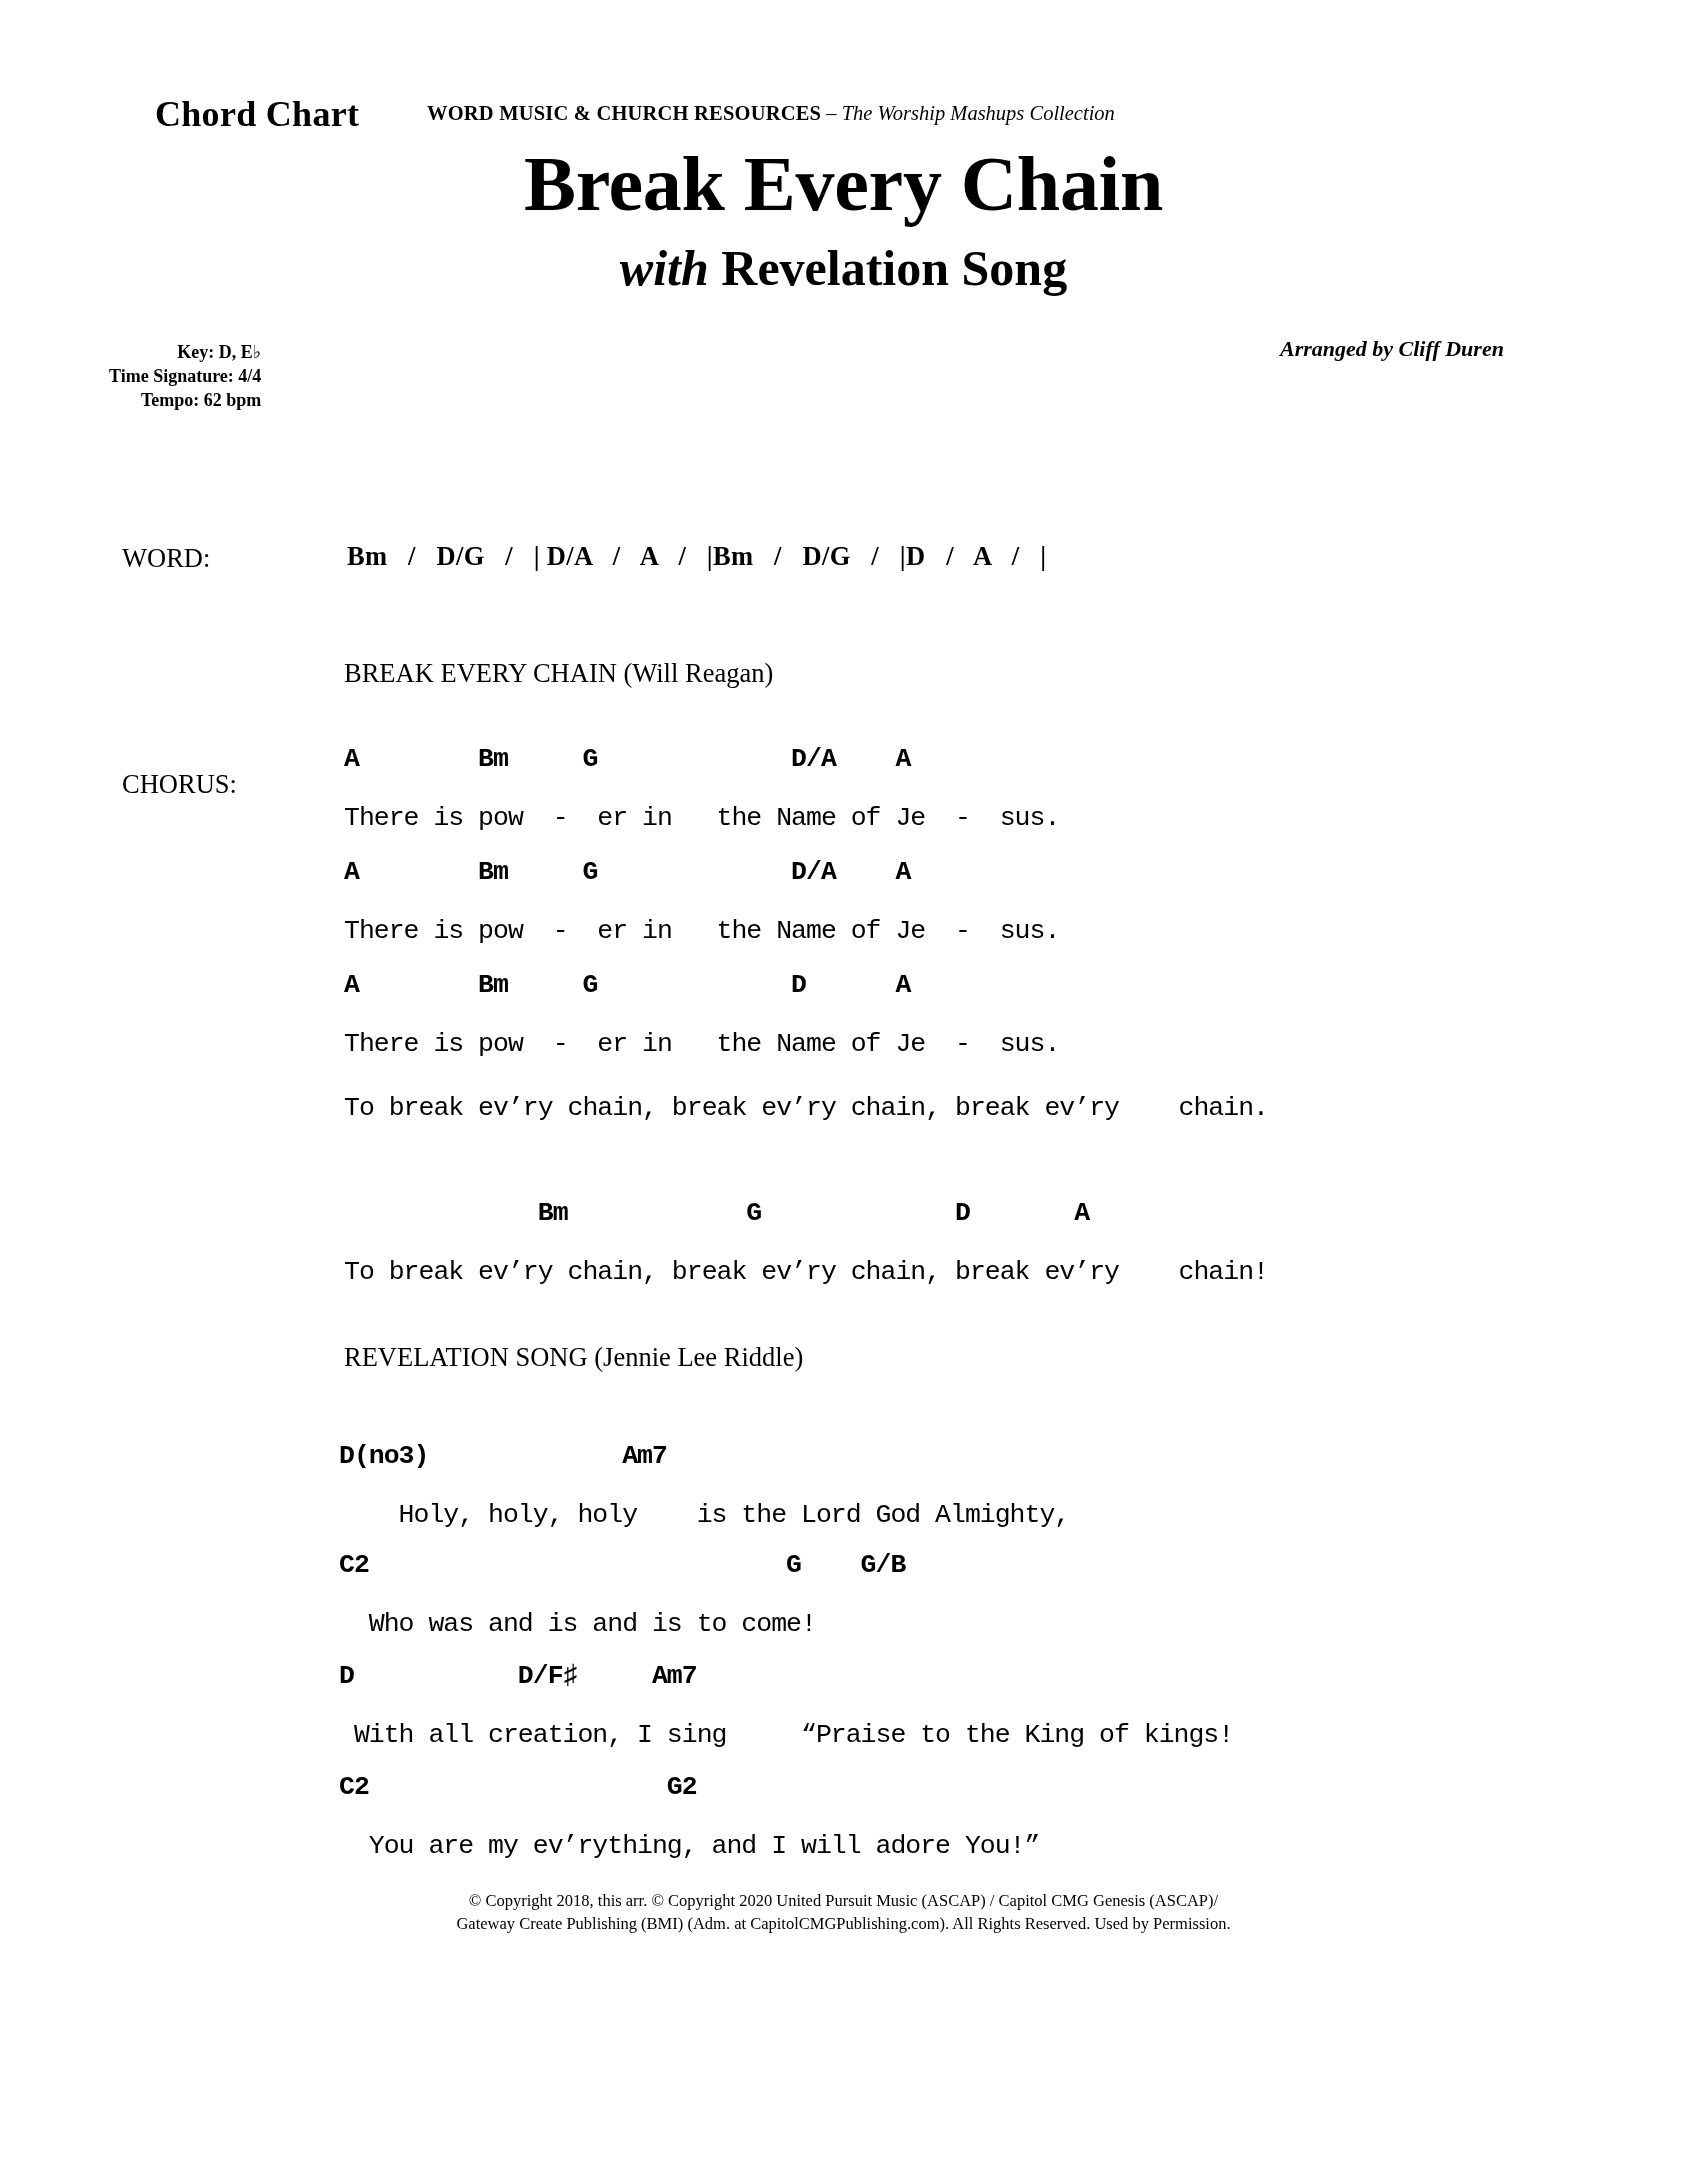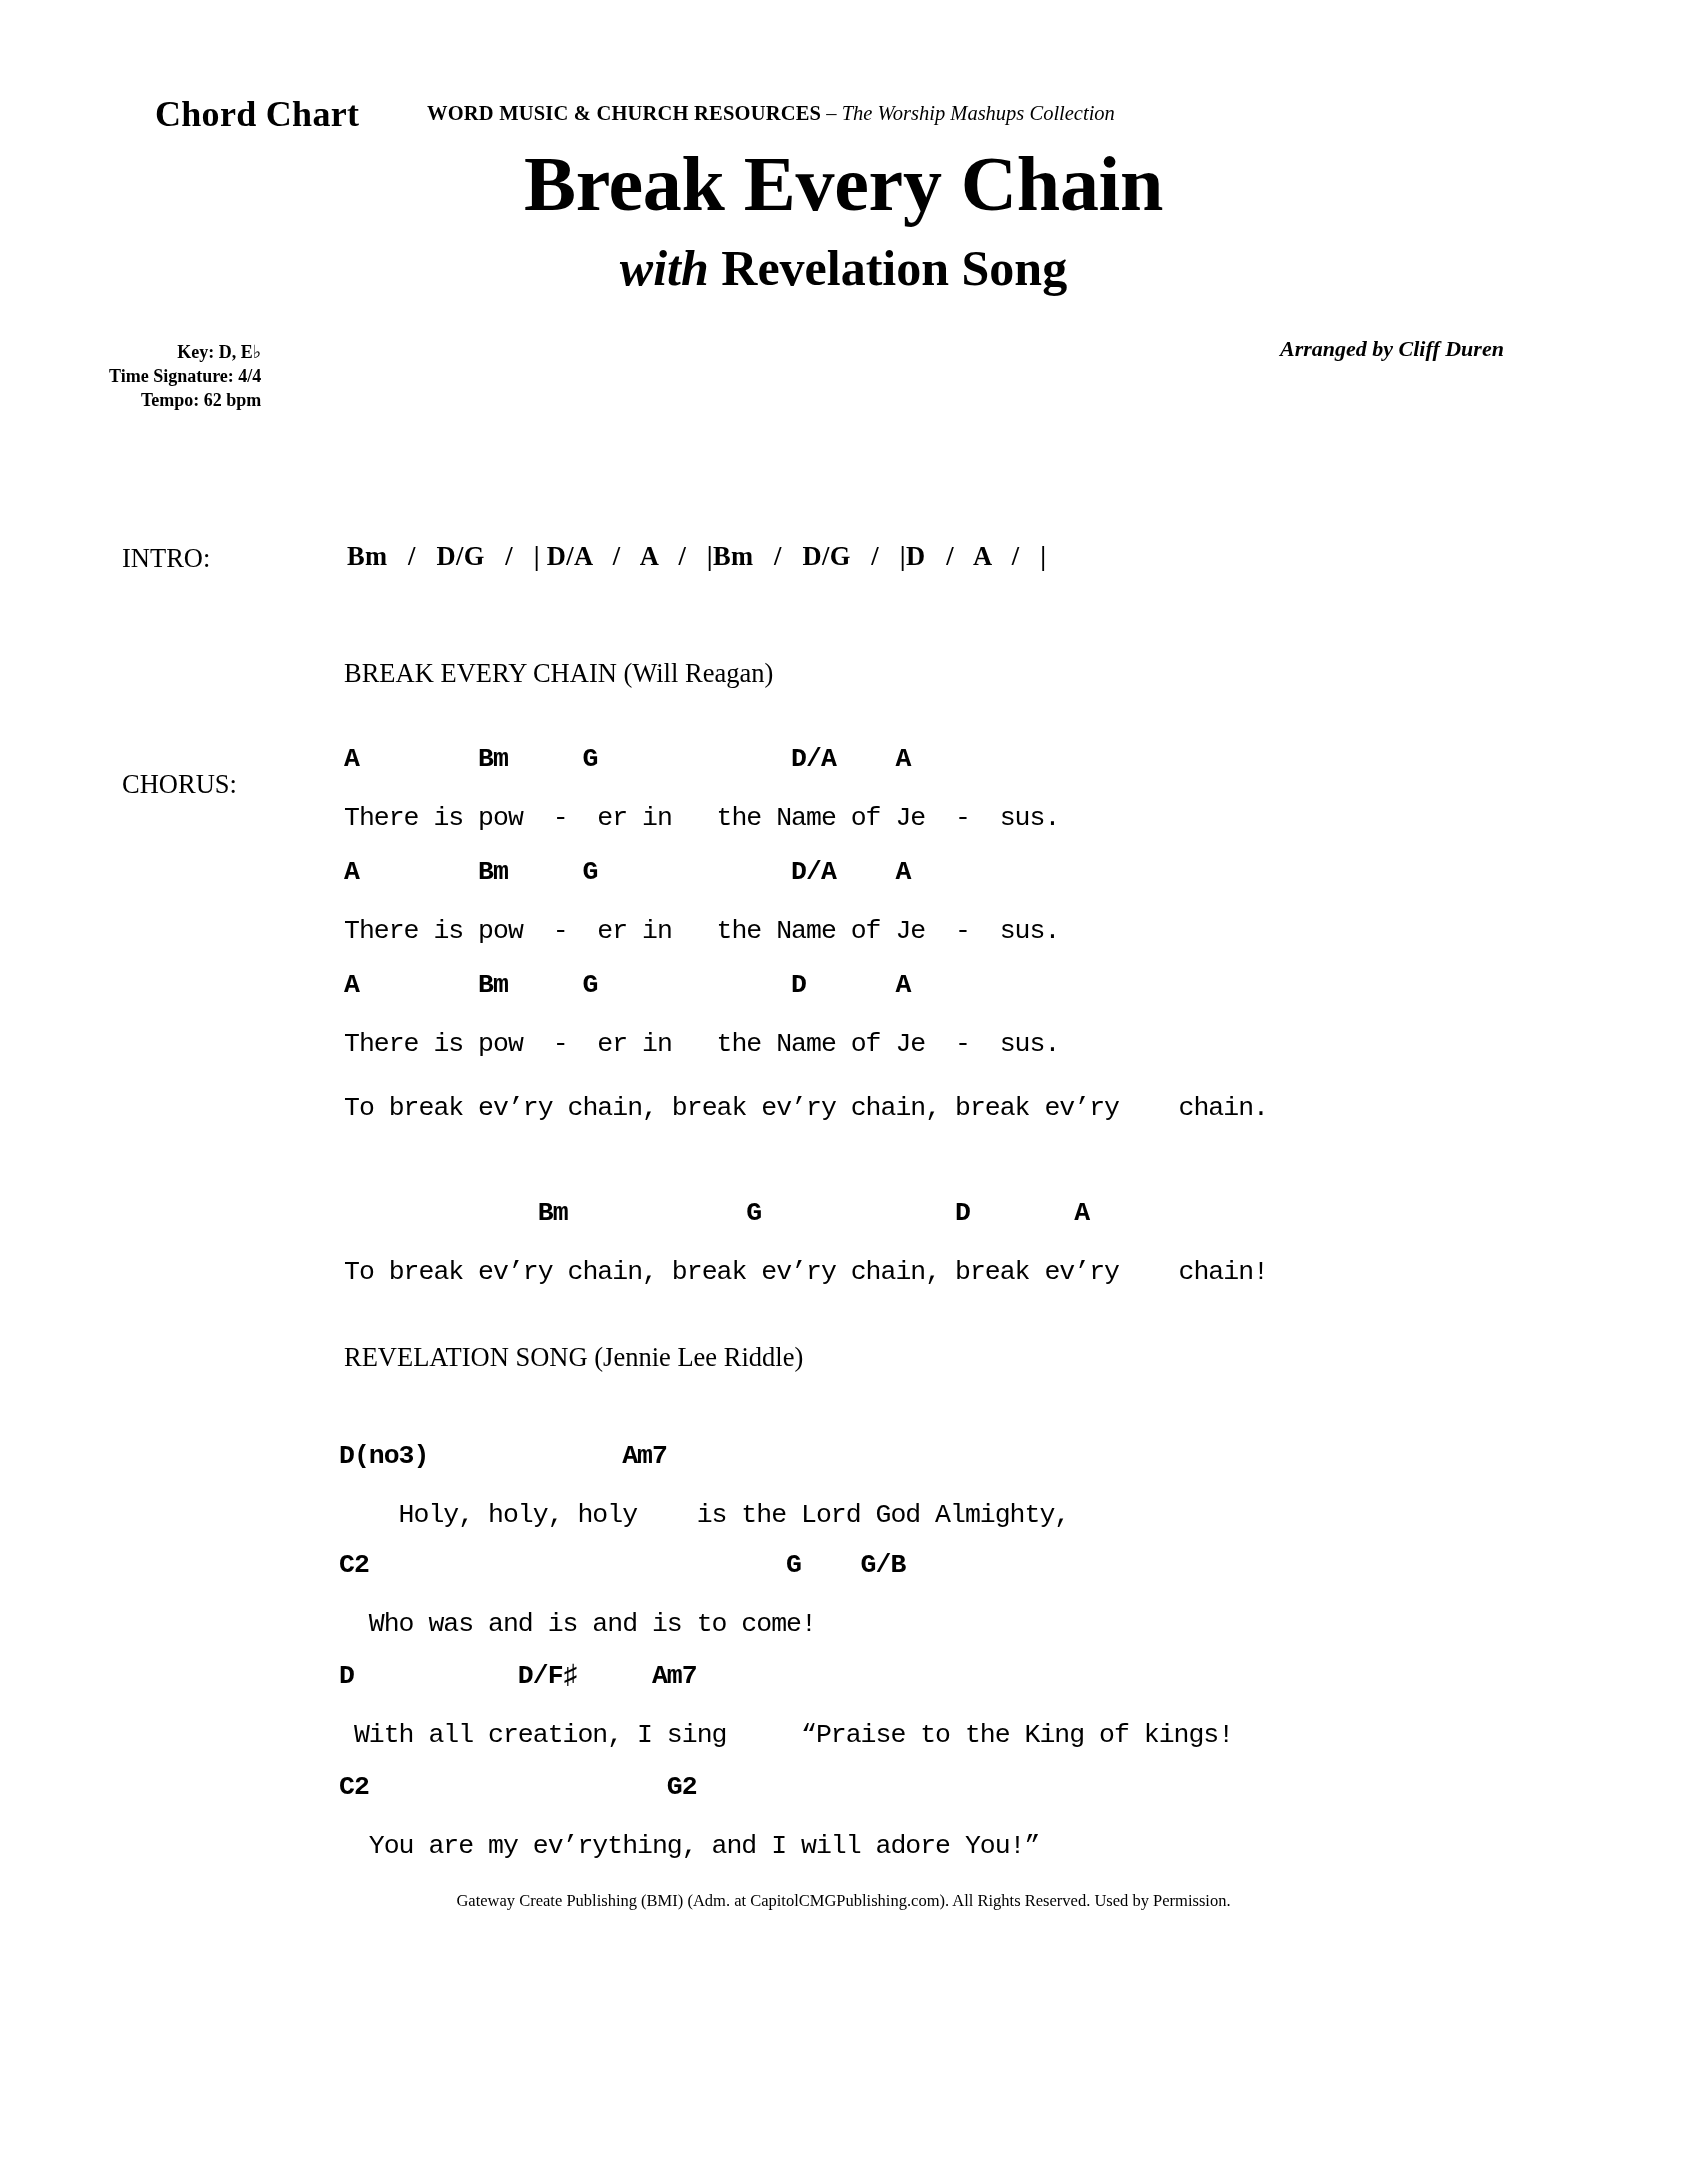--- a/index.html
+++ b/index.html
@@ -228,21 +228,21 @@
   </div>
 
   <div class="keyblock">
     <div>Key: D, E♭</div>
     <div>Time Signature: 4/4</div>
     <div>Tempo: 62 bpm</div>
   </div>
 
   <div class="arranger">Arranged by Cliff Duren</div>
 
-  <div class="section-label intro-label">INTRO:</div>
+  <div class="section-label intro-label">WORD:</div>
   <div class="intro-chords">Bm   /   D/G   /   | D/A   /   A   /   |Bm   /   D/G   /   |D   /   A   /   |</div>
 
   <div class="song-header song-header-1">BREAK EVERY CHAIN (Will Reagan)</div>
 
   <div class="section-label chorus-label">CHORUS:</div>
 
   <div class="line-block" style="top:724px;">
     <div class="chords">A        Bm     G             D/A    A</div>
     <div class="lyrics">There is pow  -  er in   the Name of Je  -  sus.</div>
   </div>
@@ -282,18 +282,19 @@
     <div class="chords">D           D/F♯     Am7</div>
     <div class="lyrics"> With all creation, I sing     “Praise to the King of kings!</div>
   </div>
 
   <div class="line-block" style="left:339px; top:1752px;">
     <div class="chords">C2                    G2</div>
     <div class="lyrics">  You are my ev’rything, and I will adore You!”</div>
   </div>
 
   <div class="copyright">
+    <div>© Copyright 2018, this arr. © Copyright 2020 United Pursuit Music (ASCAP) / Capitol CMG Genesis (ASCAP)/</div>
     <div>Gateway Create Publishing (BMI) (Adm. at CapitolCMGPublishing.com). All Rights Reserved. Used by Permission.</div>
   </div>
 
 
 </div>
 
 
 </body></html>

